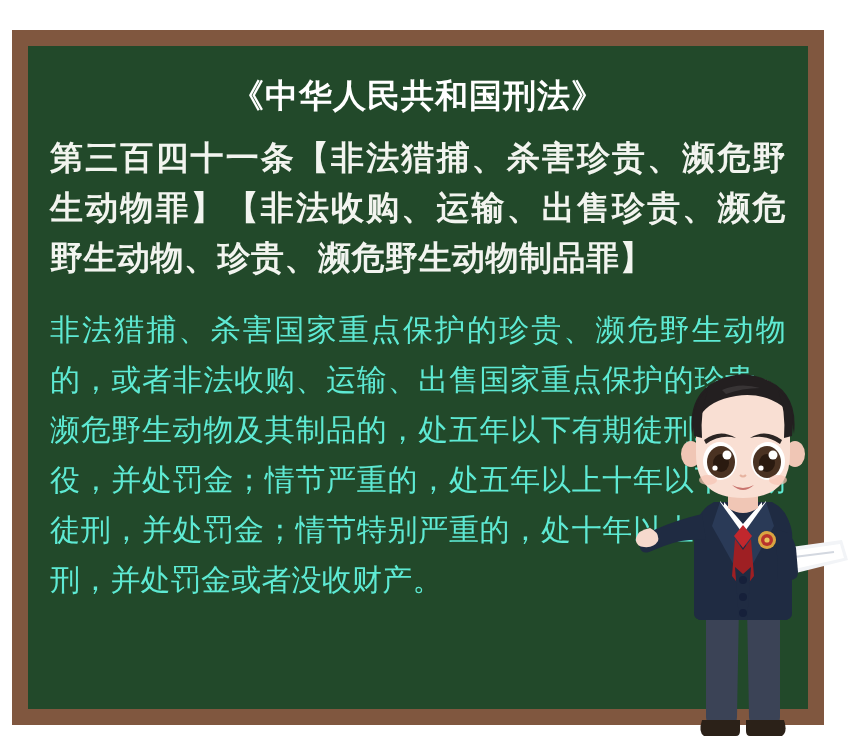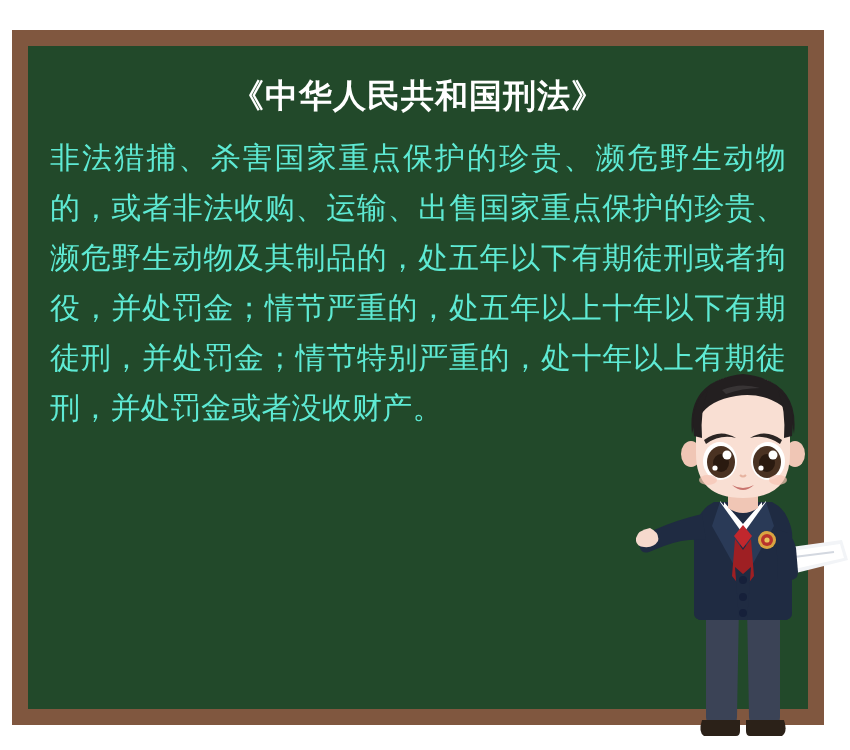--- a/index.html
+++ b/index.html
@@ -78,20 +78,21 @@
   #officer svg { display: block; }
 </style>
 </head>
 <body>
 
 <div id="blackboard-frame">
   <div id="blackboard-surface">
 
     <div id="board-title">《中华人民共和国刑法》</div>
 
+    <div id="article-heading">第三百四十一条【非法猎捕、杀害珍贵、濒危野生动物罪】【非法收购、运输、出售珍贵、濒危野生动物、珍贵、濒危野生动物制品罪】</div>
 
     <div id="article-body">非法猎捕、杀害国家重点保护的珍贵、濒危野生动物的，或者非法收购、运输、出售国家重点保护的珍贵、濒危野生动物及其制品的，处五年以下有期徒刑或者拘役，并处罚金；情节严重的，处五年以上十年以下有期徒刑，并处罚金；情节特别严重的，处十年以上有期徒刑，并处罚金或者没收财产。</div>
 
   </div>
 </div>
 
 <div id="officer">
   <svg viewBox="0 0 214 388" width="214" height="388" xmlns="http://www.w3.org/2000/svg">
 
     <g>

